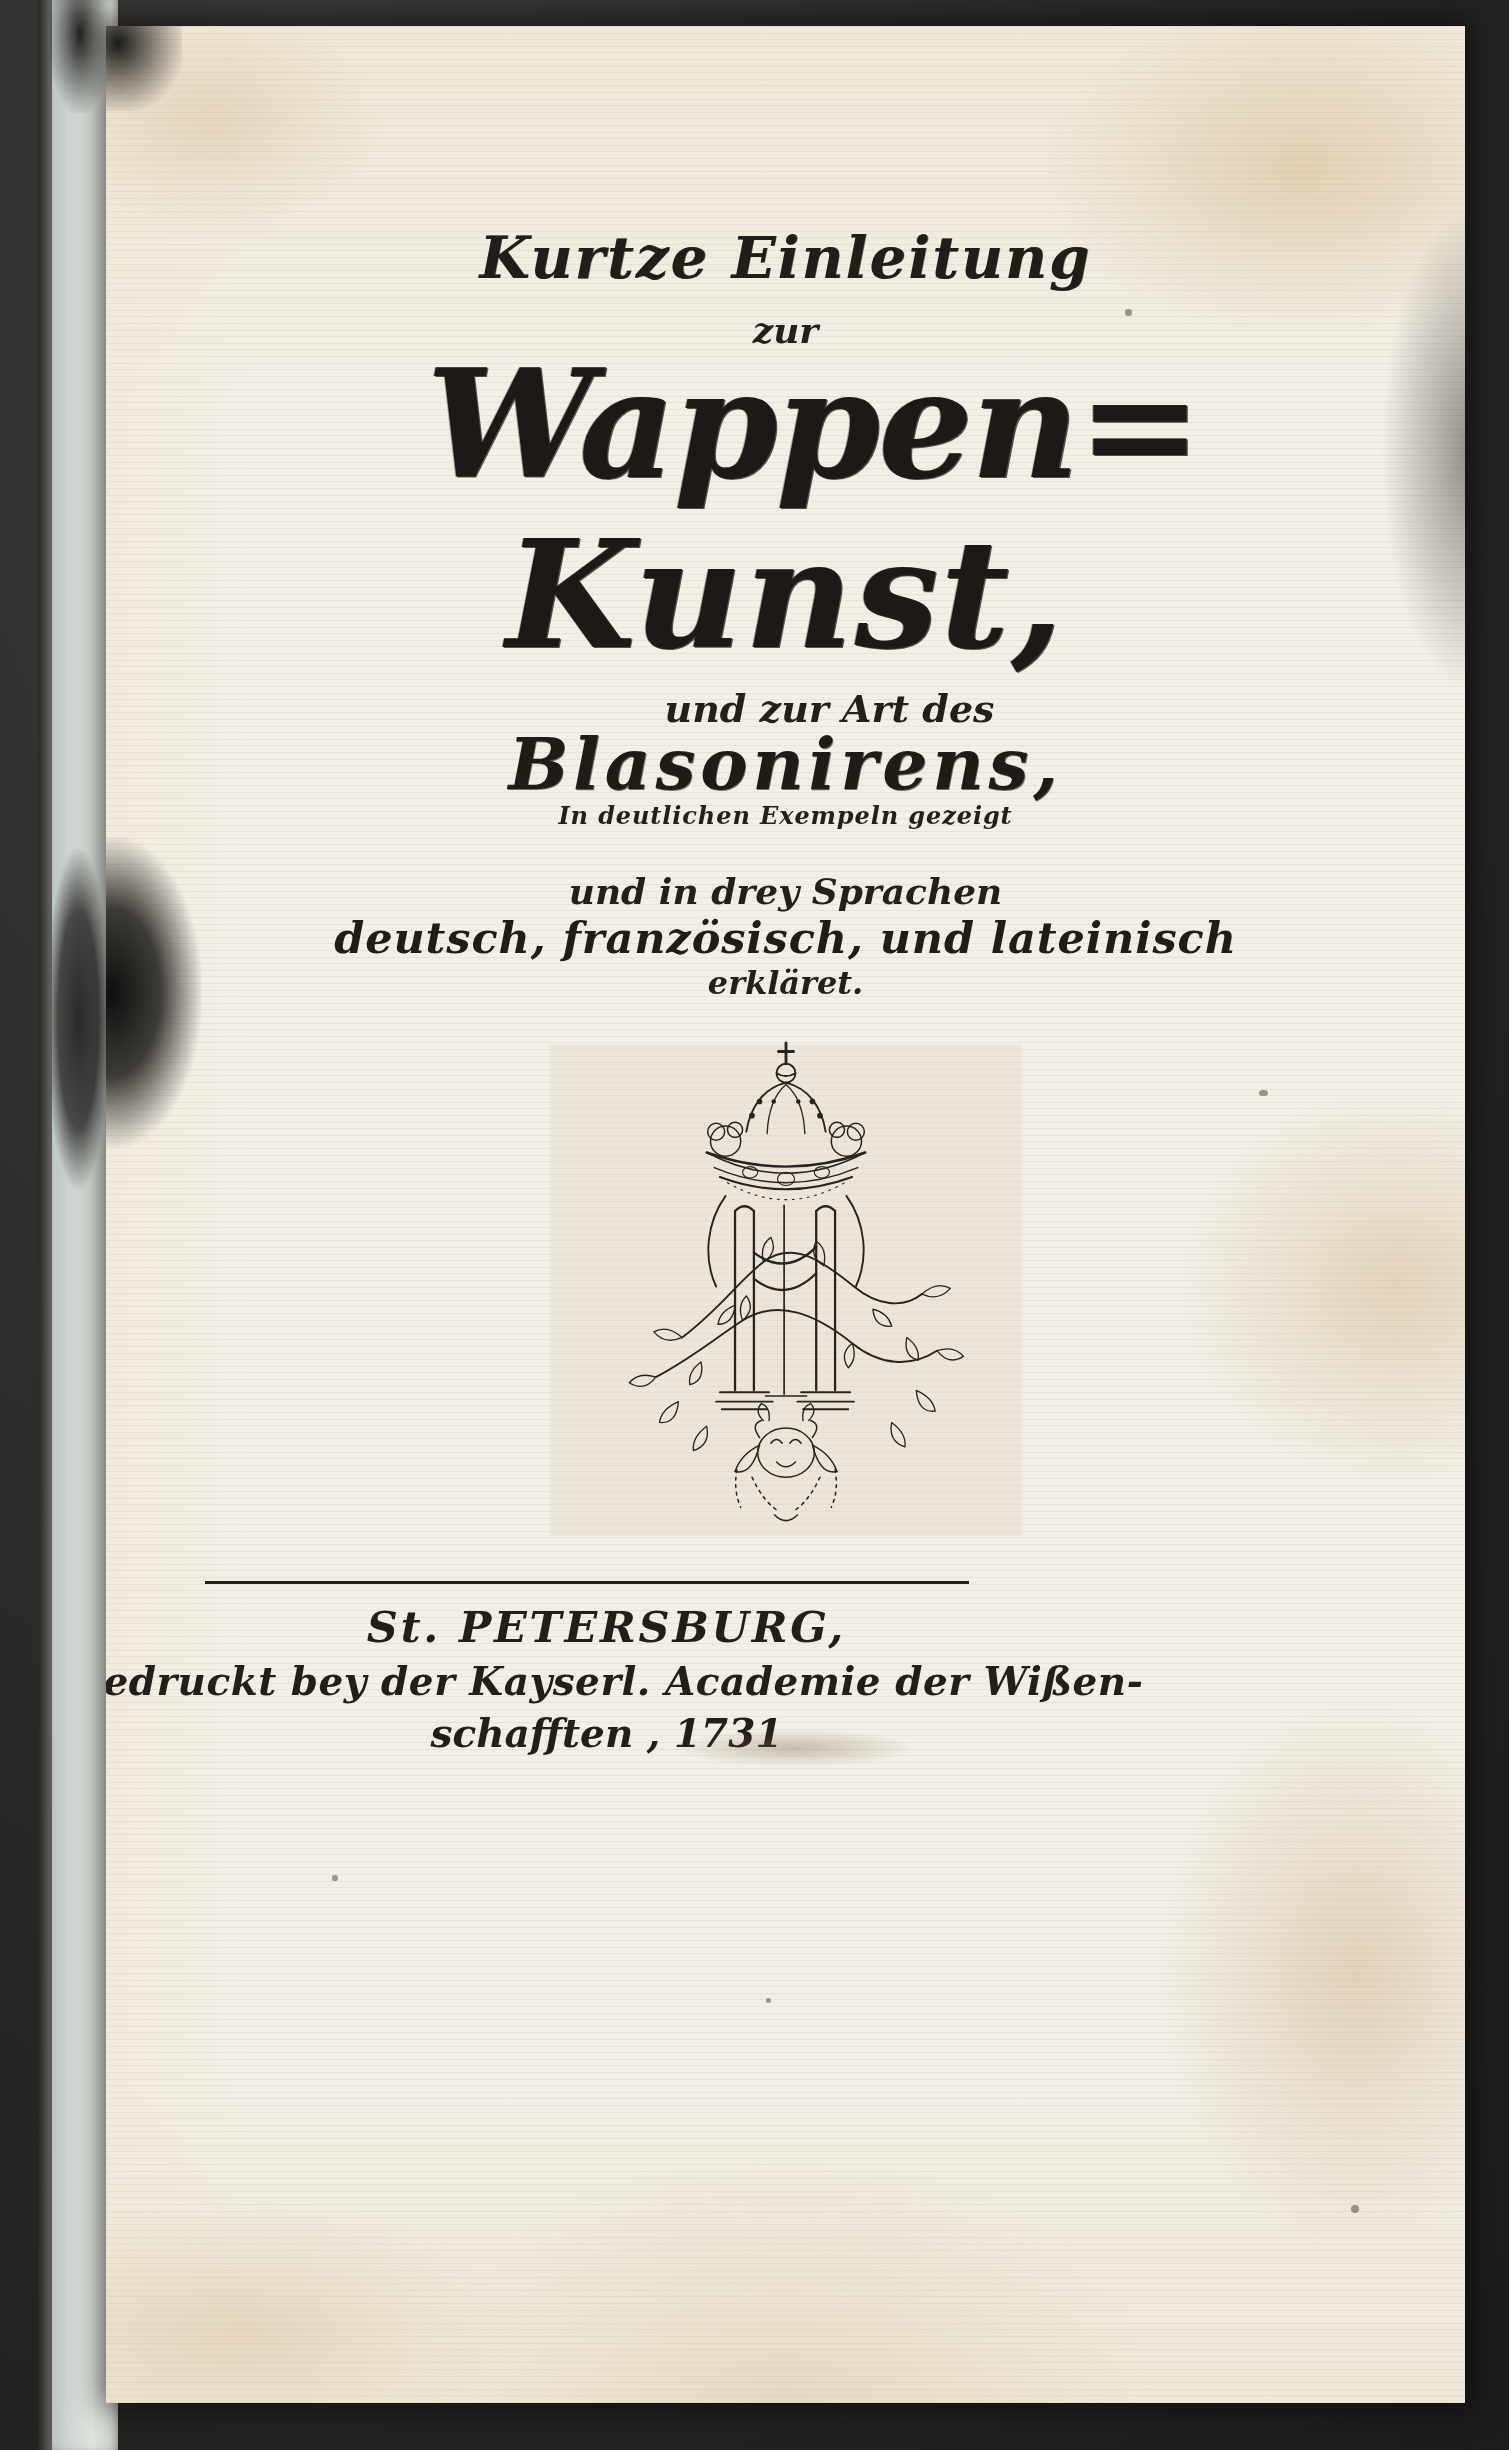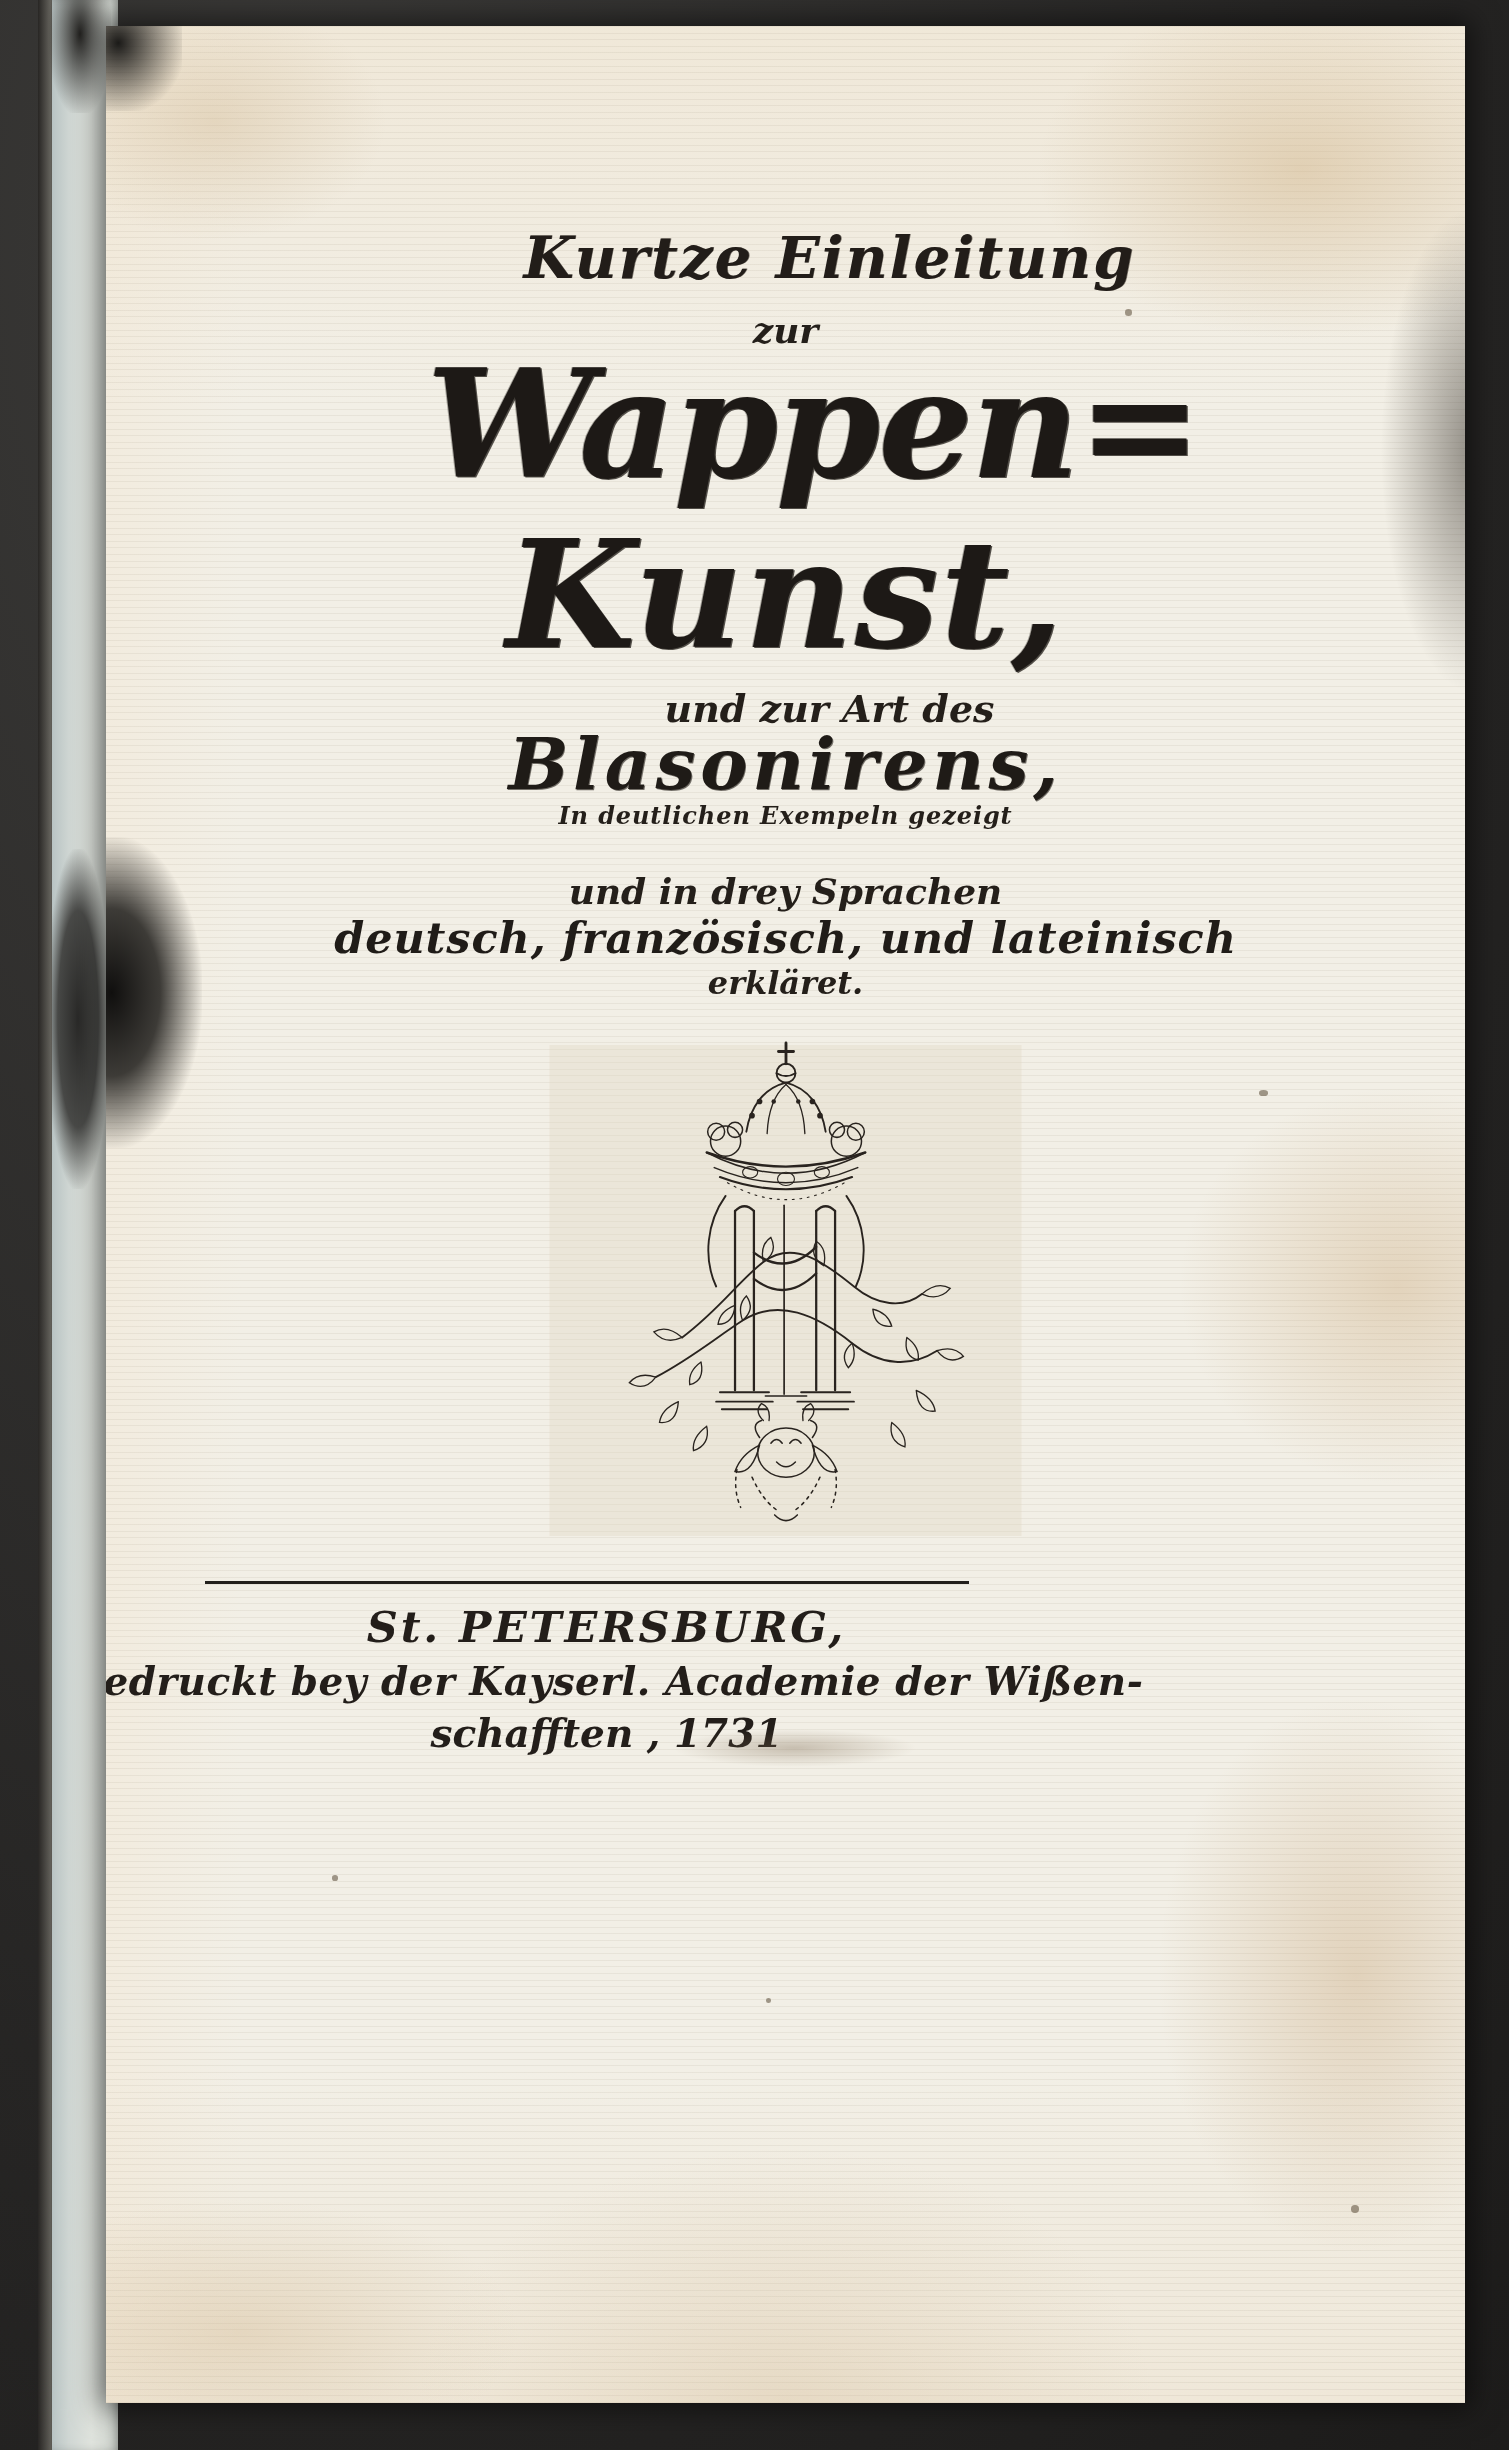--- a/index.html
+++ b/index.html
@@ -153,21 +153,20 @@
     top: 203px;
     width: 100%;
     font-size: 58px;
     line-height: 1;
     font-family: "DejaVu Serif", serif;
     font-weight: 700;
     font-style: italic;
     letter-spacing: 1.9px;
     color: #221d19;
     text-shadow: 0.6px 0.4px 0 rgba(40,32,25,0.55);
-    padding-left: 44px;
   }
   .l-zur {
     position: absolute;
     top: 283px;
     width: 100%;
     font-size: 36px;
     font-family: "DejaVu Serif", serif;
     font-weight: 700;
     font-style: italic;
     color: #241f1a;

